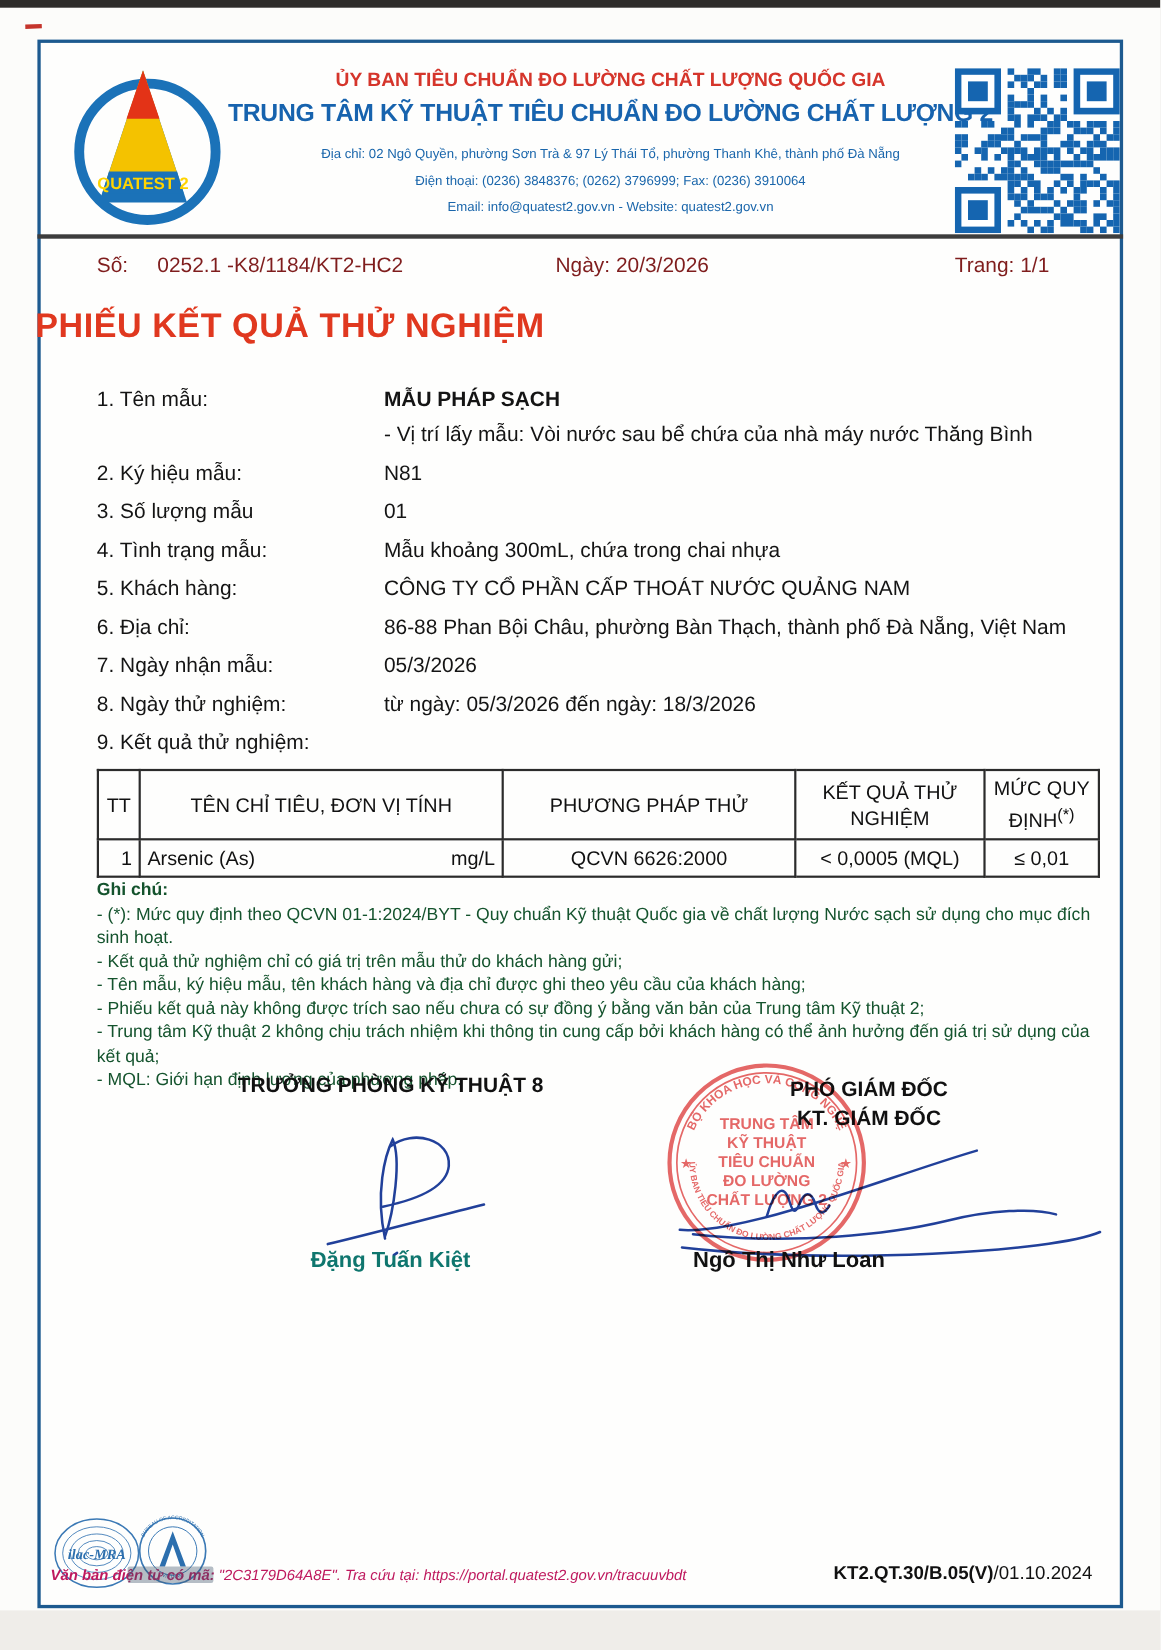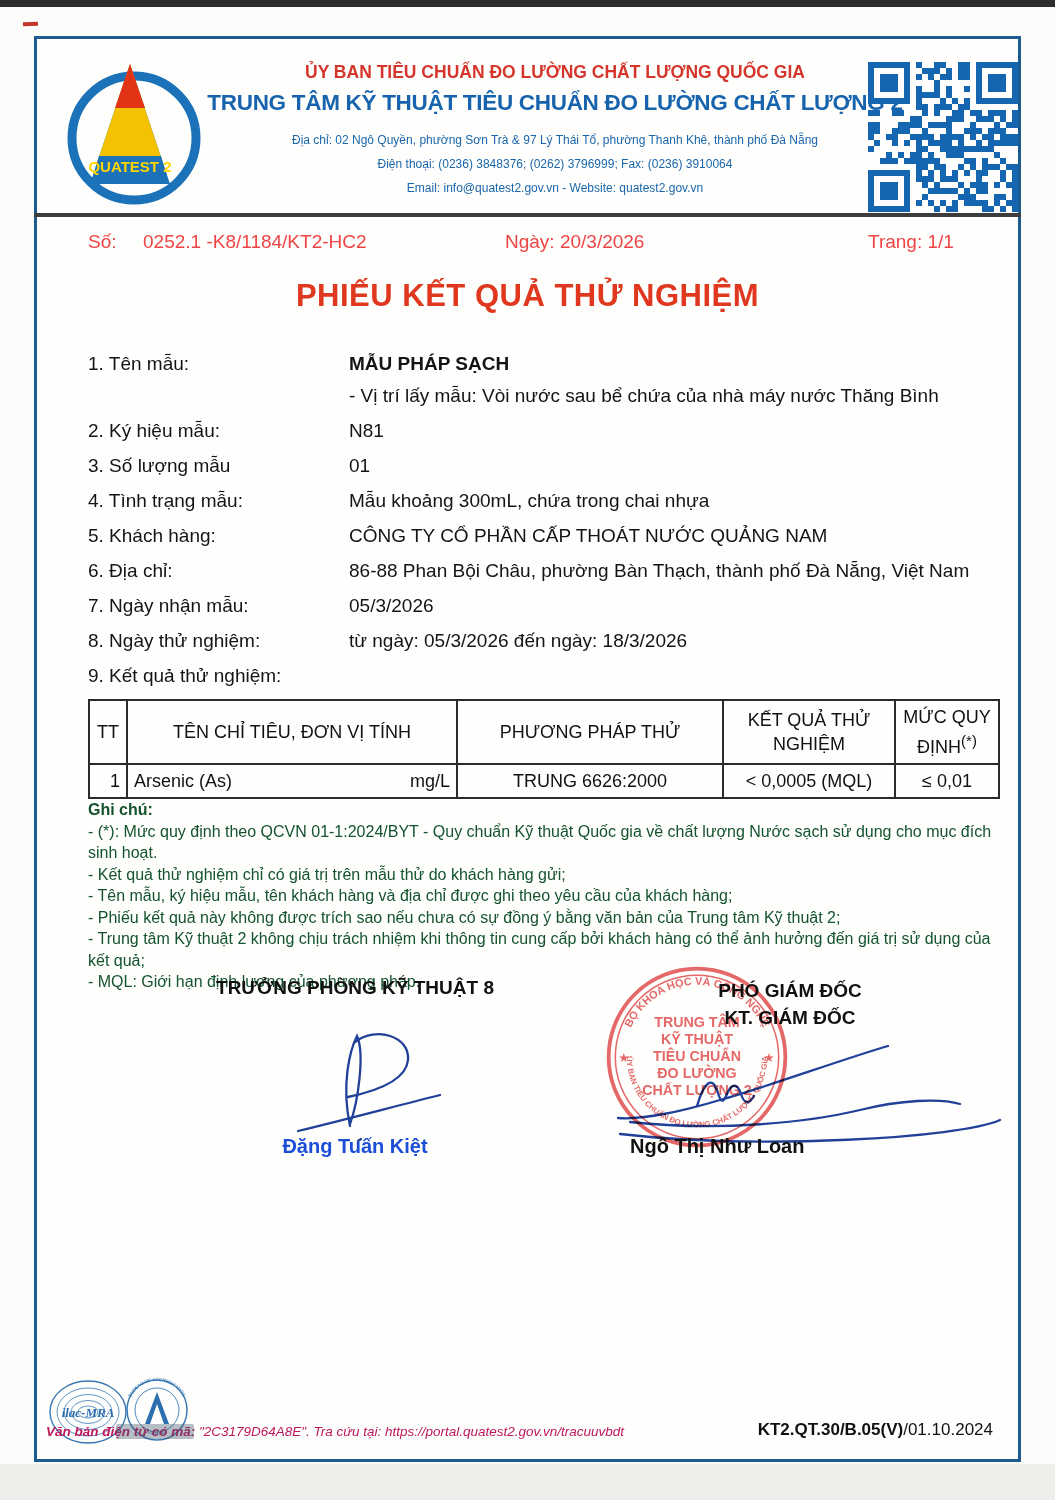--- a/index.html
+++ b/index.html
@@ -17,25 +17,25 @@
       color:#1763ae; font-weight:bold; font-size:22.5px; letter-spacing:-0.3px; }
   .hdr-contact { position:absolute; left:230px; width:650px; text-align:center; color:#1a66ab; font-size:12px; }
   .hdr-addr { top:133px; } .hdr-phone { top:157px; } .hdr-email { top:181px; }
 
   .logo { position:absolute; left:66px; top:56px; }
   .qr { position:absolute; left:868px; top:62px; width:150px; height:150px; }
 
   .hdr-divider { position:absolute; left:34px; top:213px; width:987px; height:4px; background:#3d3d3d; }
 
   
-  .meta { position:absolute; top:231px; font-size:19px; color:#ef4444; }
+  .meta { position:absolute; top:231px; font-size:19px; color:#7f1d1d; }
   .meta-so-label { left:88px; } .meta-so-val { left:143px; } .meta-ngay { left:505px; } .meta-trang { left:868px; }
 
-  .doc-title { position:absolute; left:0; top:278px; width:1055px; text-align:center;
-      color:#e0381f; font-weight:bold; font-size:31px; letter-spacing:0.5px; }
+  .doc-title { position:absolute; left:0; top:278px; width:1055px; text-align:left;
+      color:#e0381f; font-weight:bold; font-size:31px; letter-spacing:0.5px;padding-left:32px; }
 
   
   .fields { position:absolute; left:88px; top:352px; width:912px; font-size:19px; color:#141414; }
   .frow { display:flex; margin-bottom:12px; line-height:23px;gap:39px; }
   .flabel { width:222px; flex:none; }
   .fvalue { flex:1; }
   .fvalue .main-bold { font-weight:bold; }
   .fsub { margin-top:9px; }
 
   
@@ -52,21 +52,21 @@
   
   .notes { position:absolute; left:88px; top:799px; width:912px; font-size:16px; color:#14532d; line-height:21.5px; }
   .notes .heading { font-weight:bold; }
 
   
   .sig-title-left { position:absolute; left:195px; top:977px; width:320px; text-align:center;
       font-weight:bold; font-size:19px; color:#111; }
   .sig-title-right { position:absolute; left:630px; top:977px; width:320px; text-align:center;
       font-weight:bold; font-size:19px; color:#111; line-height:27px; }
   .sig-name-left { position:absolute; left:195px; top:1135px; width:320px; text-align:center;
-      font-weight:bold; font-size:20px; color:#1d4ed8; }
+      font-weight:bold; font-size:20px; color:#0f766e; }
   .sig-name-right { position:absolute; left:630px; top:1135px; width:320px; text-align:left;
       font-weight:bold; font-size:20px; color:#111; }
   .sig-ink { position:absolute; left:200px; top:1000px; }
   .stamp { position:absolute; left:602px; top:962px; width:190px; height:190px; mix-blend-mode:multiply; }
 
   
   .accred { position:absolute; left:46px; top:1370px; }
   .foot-line { position:absolute; left:46px; top:1424px; font-size:13.5px; font-style:italic; color:#be185d; }
   .foot-line .b { font-weight:bold; }
   .smudge { position:absolute; left:116px; top:1424px; width:78px; height:15px;
@@ -402,21 +402,21 @@
       <th>PHƯƠNG PHÁP THỬ</th>
       <th>KẾT QUẢ THỬ NGHIỆM</th>
       <th><span>MỨC QUY ĐỊNH</span><sup>(*)</sup></th>
     </tr>
     <tr>
       <td class="cell-tt">1</td>
       <td>
         <span style="float:left">Arsenic (As)</span>
         <span style="float:right">mg/L</span>
       </td>
-      <td class="cell-method">TRUNG 6626:2000</td>
+      <td class="cell-method">QCVN 6626:2000</td>
       <td class="cell-result">&lt; 0,0005 (MQL)</td>
       <td class="cell-limit">≤ 0,01</td>
     </tr>
   </tbody>
     </table>
 
   <div class="notes">
     <div class="heading">Ghi chú:</div>
     <div>- (*): Mức quy định theo QCVN 01-1:2024/BYT - Quy chuẩn Kỹ thuật Quốc gia về chất lượng Nước sạch sử dụng cho mục đích sinh hoạt.</div>
     <div>- Kết quả thử nghiệm chỉ có giá trị trên mẫu thử do khách hàng gửi;</div>

